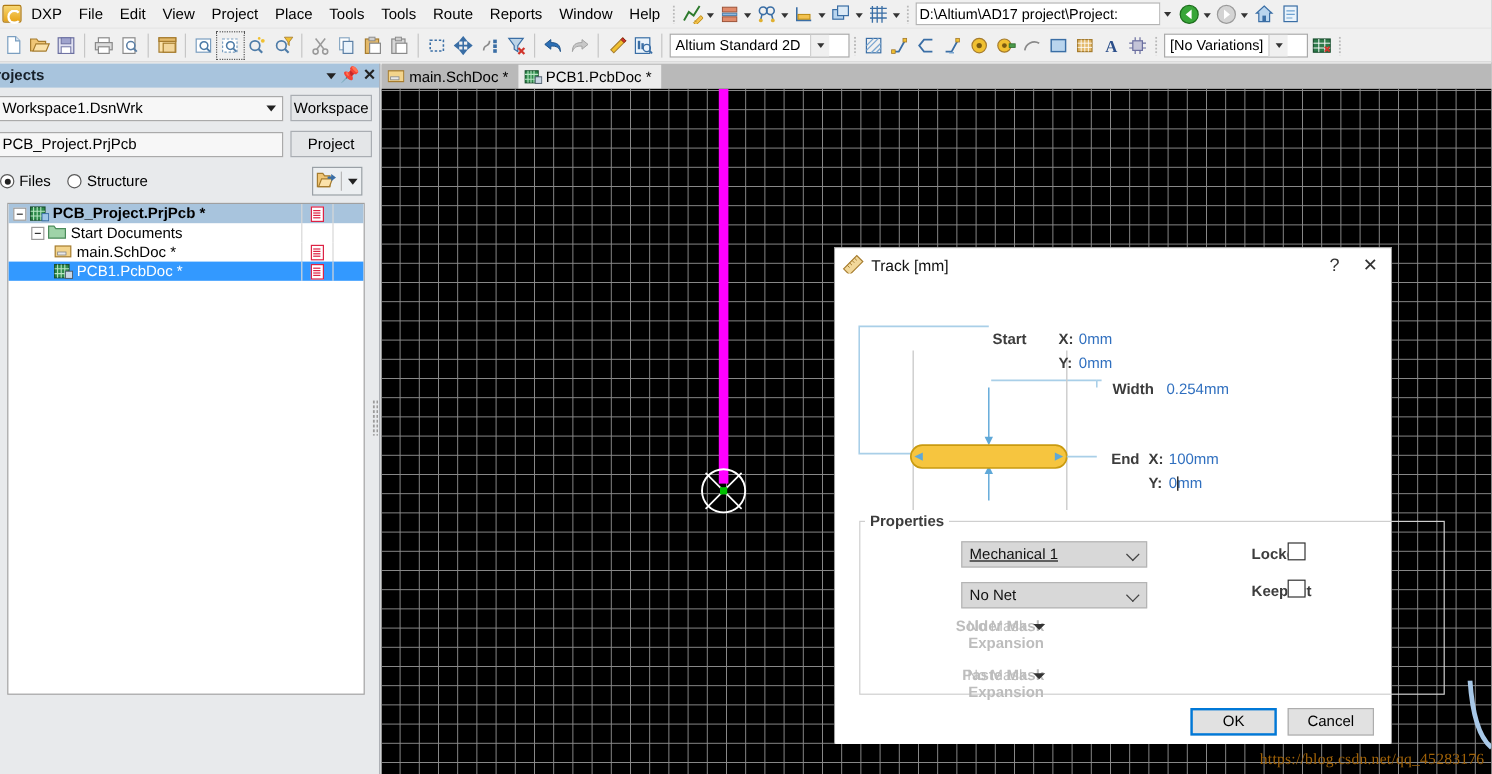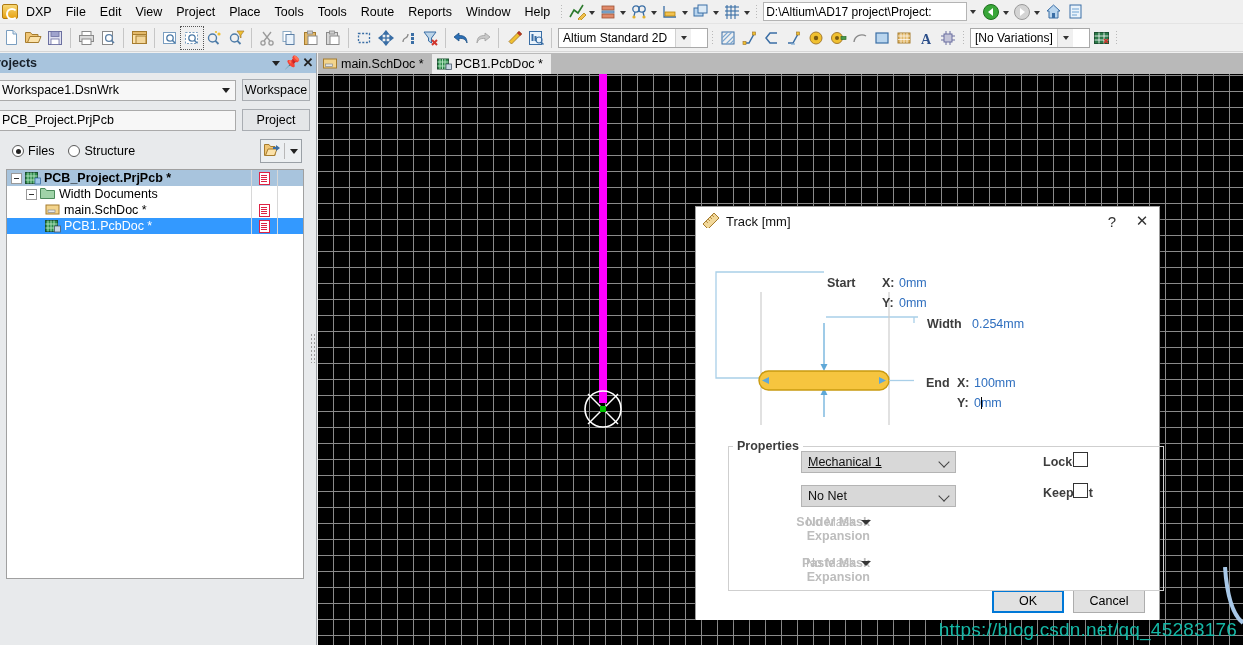--- a/index.html
+++ b/index.html
@@ -123,21 +123,21 @@
   .side-btn {
     width: 68px; height: 22px; margin-left: 6px; background: #e4e6e8;
     border: 1px solid #a9adb2; font-size: 12.5px; display:flex;
     align-items:center; justify-content:center; cursor: default;
   }
   .prj-box {
     height: 21px; flex: 1; background: #f7f7f7; border: 1px solid #aaa;
     display: flex; align-items: center; font-size: 12.5px; padding-left: 5px;
     margin-left: -4px;
   }
-  .radio-row { display: flex; align-items: center; padding-left: 0px; margin-bottom: 6px; margin-left: 12px; }
+  .radio-row { display: flex; align-items: center; padding-left: 0px; margin-bottom: 6px; }
   .radio { display: flex; align-items: center; margin-right: 14px; cursor: default; font-size: 12.5px;}
   .rdot {
     width: 12px; height: 12px; border-radius: 50%; border: 1px solid #5a5a5a;
     background: #fff; margin-right: 4px; position: relative; flex: none;
   }
   .rdot.on::after {
     content:""; position:absolute; left:2.5px; top:2.5px; width:5px; height:5px;
     border-radius:50%; background:#222;
   }
   .rad-spacer { flex: 1; }
@@ -211,22 +211,22 @@
   }
   .track-magenta {
     position: absolute; left: 281px; top: 0px; width: 8px; height: 329px;
     background: #ff00ff;
   }
   .cursor-marker {
     position: absolute; left: 257px; top: 307px; width: 56px; height: 56px;
   }
   .wm {
     position: absolute; right: 6px; bottom: 4px;
-    font-size: 19px; color: #14b8a6; letter-spacing: .2px;
-    font-family: Liberation Sans, sans-serif; white-space: nowrap;
+    font-size: 13px; color: #a16207; letter-spacing: .2px;
+    font-family: Liberation Serif, serif; white-space: nowrap;
   }
 
   
   .dialog {
     position: absolute; left: 695px; top: 206px; width: 465px; height: 414px;
     background: #fff; border: 1px solid #9e9e9e;
     box-shadow: 0 1px 4px rgba(0,0,0,.25);
   }
   .dlg-title {
     height: 28px; display: flex; align-items: center; padding: 0 2px 0 6px;
@@ -247,22 +247,22 @@
     align-items:center; justify-content:center; background:#e1e1e1;
     border: 1px solid #adadad; margin-left: 9px; cursor: default;
   }
   .btn.default { border: 2px solid #0078d7; background:#e1e1e1; }
 
   .lbl { font-size: 12.5px; color: #3d3d3d; font-weight: bold; }
   .val { font-size: 12.5px; color: #2f6fbf; }
   .diagram { position: absolute; left: 0; top: 0; width: 465px; height: 190px; }
 
   fieldset.props {
-    position: absolute; left: 16px; top: 188px; width: 436px; height: 152px;
-    border: 1px solid #cfcfcf; margin: 16px; padding: 0;
+    position: absolute; left: 16px; top: 188px; width: 488px; height: 152px;
+    border: 1px solid #cfcfcf; margin: 4px; padding: 0;
   }
   fieldset.props legend { font-size:12.5px; color:#3d3d3d; font-weight:bold;
     padding: 0 4px; margin-left: 4px; }
   .p-row { position: absolute; display: flex; align-items: center; }
   .p-label { font-size: 12.5px; color: #3d3d3d; font-weight: bold; text-align: right; padding-left: 38px; }
   .p-label.dim { color: #bdbdbd; }
   .sel-box {
     width: 155px; height: 22px; background: #d8d8d8; border: 1px solid #b4b4b4;
     display: flex; align-items: center; justify-content: space-between;
     padding: 0 4px 0 6px; font-size: 12.5px; color: #111; cursor: default;
@@ -743,21 +743,21 @@
           </span>
         </div>
 
         <div class="tnode" style="padding-left:19px;">
           <span class="expander"></span>
           <span class="ticon">
             <svg width="16" height="13" viewBox="0 0 16 13">
               <path d="M0.5,11.5 L0.5,1.5 L5,1.5 L6.5,3.5 L14.5,3.5 L14.5,11.5 Z" fill="#9fd3a8" stroke="#4a8a5a" stroke-width="1"></path>
             </svg>
           </span>
-          <span>Width Documents</span>
+          <span>Start Documents</span>
           <span class="right-icons">
             <span class="cell"></span>
             <span class="cell"></span>
           </span>
         </div>
 
         <div class="tnode" style="padding-left:38px;">
           <span class="ticon">
             <svg width="16" height="13" viewBox="0 0 16 13">
               <rect x="1" y="2" width="13" height="9" fill="#f3d48c" stroke="#a67c2e" stroke-width="1"></rect>

